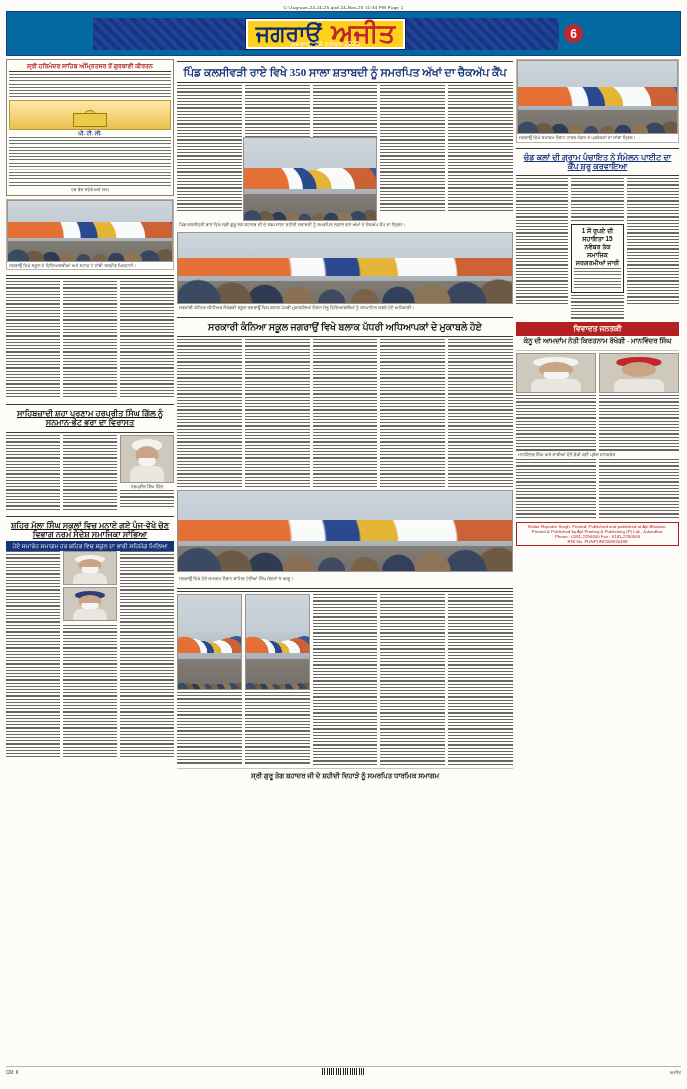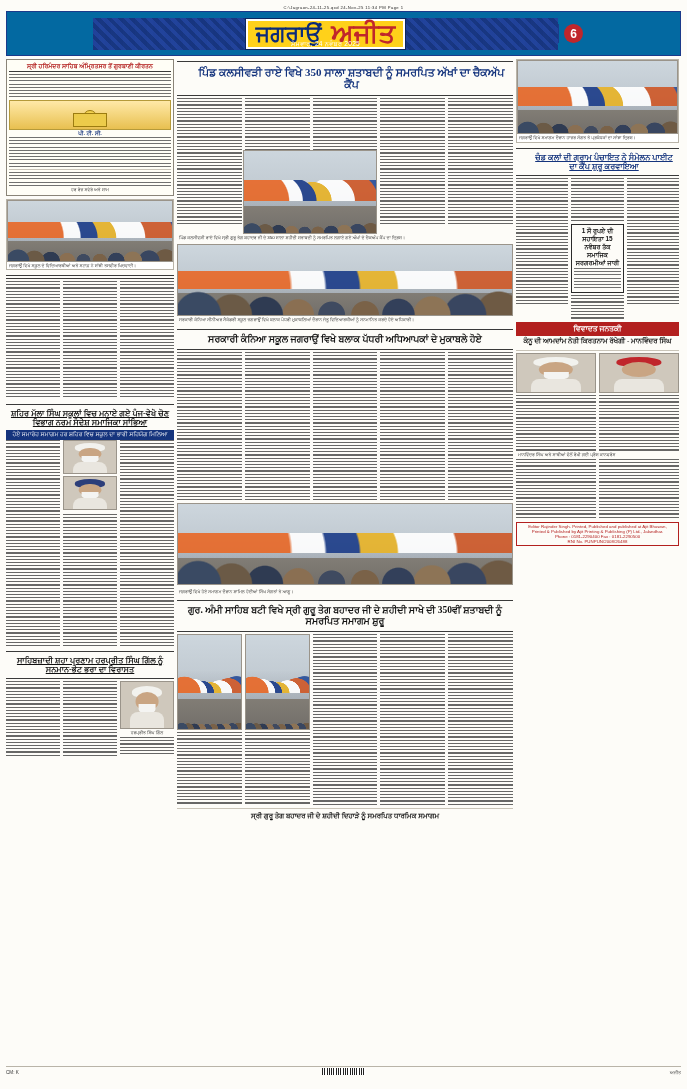--- a/index.html
+++ b/index.html
@@ -116,21 +116,21 @@
 
   .hl {
     font-family:"Liberation Serif", serif;
     font-weight:700;
     color:#111;
     text-align:center;
     line-height:1.12;
     padding:2px 3px;
   }
   .hl.red { color:#b3201f; }
-  .hl.blue { color:#15347d;margin-left:13px; }
+  .hl.blue { color:#15347d; }
   .hl.xl { font-size:11px; }
   .hl.lg { font-size:9.5px; }
   .hl.md { font-size:8.2px;text-decoration:underline; }
   .hl.sm { font-size:7px; }
 
   .rule { height:1px; background:#3a3a3a; margin:2px 0; }
   .rule.thin { background:#c9c4b8; }
 
   
   .tx {
@@ -290,20 +290,39 @@
         <div class="rule"></div>
         <div class="colset">
           <div class="tx punj dense" style="height:118px"></div>
           <div class="tx punj dense" style="height:118px"></div>
           <div class="tx punj dense" style="height:118px"></div>
         </div>
       </div>
 
       <div>
         <div class="rule"></div>
+        <div class="hl md">ਸਾਹਿਬਜ਼ਾਦੀ ਸ਼ਹਾ ਪ੍ਰਣਾਮ ਹਰਪ੍ਰੀਤ ਸਿੰਘ ਗਿੱਲ ਨੂੰ ਸਨਮਾਨ-ਭੇਟ ਭਰਾ ਦਾ ਵਿਰਾਸਤ</div>
+        <div class="rule"></div>
+        <div class="colset">
+          <div class="tx punj dense" style="height:76px"></div>
+          <div class="tx punj dense" style="height:76px"></div>
+          <div>
+            <div class="portrait beard" style="height:48px">
+              <div class="tur"></div>
+              <div class="head"></div>
+              <div class="body"></div>
+            </div>
+            <div class="cap c">ਹਰਪ੍ਰੀਤ ਸਿੰਘ ਗਿੱਲ</div>
+            <div class="tx punj dense" style="height:18px"></div>
+          </div>
+        </div>
+      </div>
+
+      <div>
+        <div class="rule"></div>
         <div class="hl md">ਸ਼ਹਿਰ ਮੱਲਾ ਸਿੰਘ ਸਕੂਲਾਂ ਵਿਚ ਮਨਾਏ ਗਏ ਪੰਜ-ਵੇਖੋ ਚੋਣ ਵਿਭਾਗ ਨਰਮ ਸੰਦੇਸ਼ ਸਮਾਜਿਕਾ ਸਾਂਭਿਆ</div>
         <div class="bluebar">ਹੋਏ ਸਮਾਰੋਹ ਸਮਾਗਮ ਹਰ ਸ਼ਹਿਰ ਵਿਚ ਸਕੂਲ ਦਾ ਭਾਰੀ ਸਹਿਯੋਗ ਮਿਲਿਆ</div>
         <div class="colset">
           <div class="tx punj dense" style="height:72px"></div>
           <div>
             <div class="portrait beard" style="height:34px">
               <div class="tur"></div>
               <div class="head"></div>
               <div class="body"></div>
             </div>
@@ -312,39 +331,20 @@
               <div class="head"></div>
               <div class="body"></div>
             </div>
           </div>
           <div class="tx punj dense" style="height:72px"></div>
         </div>
         <div class="colset" style="margin-top:2px">
           <div class="tx punj dense" style="height:132px"></div>
           <div class="tx punj dense" style="height:132px"></div>
           <div class="tx punj dense" style="height:132px"></div>
-        </div>
-      </div>
-
-      <div>
-        <div class="rule"></div>
-        <div class="hl md">ਸਾਹਿਬਜ਼ਾਦੀ ਸ਼ਹਾ ਪ੍ਰਣਾਮ ਹਰਪ੍ਰੀਤ ਸਿੰਘ ਗਿੱਲ ਨੂੰ ਸਨਮਾਨ-ਭੇਟ ਭਰਾ ਦਾ ਵਿਰਾਸਤ</div>
-        <div class="rule"></div>
-        <div class="colset">
-          <div class="tx punj dense" style="height:76px"></div>
-          <div class="tx punj dense" style="height:76px"></div>
-          <div>
-            <div class="portrait beard" style="height:48px">
-              <div class="tur"></div>
-              <div class="head"></div>
-              <div class="body"></div>
-            </div>
-            <div class="cap c">ਹਰਪ੍ਰੀਤ ਸਿੰਘ ਗਿੱਲ</div>
-            <div class="tx punj dense" style="height:18px"></div>
-          </div>
         </div>
       </div>
 
     </div>
 
     <div class="col c2">
 
       <div>
         <div class="rule"></div>
         <div class="hl xl blue">ਪਿੰਡ ਕਲਸੀਵੜੀ ਰਾਏ ਵਿਖੇ 350 ਸਾਲਾ ਸ਼ਤਾਬਦੀ ਨੂੰ ਸਮਰਪਿਤ ਅੱਖਾਂ ਦਾ ਚੈਕਅੱਪ ਕੈਂਪ</div>
@@ -393,21 +393,20 @@
       <div class="photo" style="height:82px">
         <div class="sky"></div>
         <div class="ground"></div>
         <div class="crowd"></div>
         <div class="turbans"></div>
       </div>
       <div class="cap">ਜਗਰਾਉਂ ਵਿਖੇ ਹੋਏ ਸਮਾਗਮ ਦੌਰਾਨ ਸ਼ਾਮਿਲ ਹੋਈਆਂ ਸਿੱਖ ਸੰਗਤਾਂ ਤੇ ਆਗੂ।</div>
 
       <div>
         <div class="rule"></div>
-        <div class="hl lg">ਗੁਰ. ਅੰਮੀ ਸਾਹਿਬ ਬਟੀ ਵਿਖੇ ਸ੍ਰੀ ਗੁਰੂ ਤੇਗ ਬਹਾਦਰ ਜੀ ਦੇ ਸ਼ਹੀਦੀ ਸਾਖੇ ਦੀ 350ਵੀਂ ਸ਼ਤਾਬਦੀ ਨੂੰ ਸਮਰਪਿਤ ਸਮਾਗਮ ਸ਼ੁਰੂ</div>
         <div class="rule"></div>
         <div class="colset">
           <div>
             <div class="photo" style="height:96px">
               <div class="sky"></div>
               <div class="ground"></div>
               <div class="crowd"></div>
               <div class="turbans"></div>
             </div>
             <div class="tx punj dense" style="height:74px;margin-top:2px"></div>

